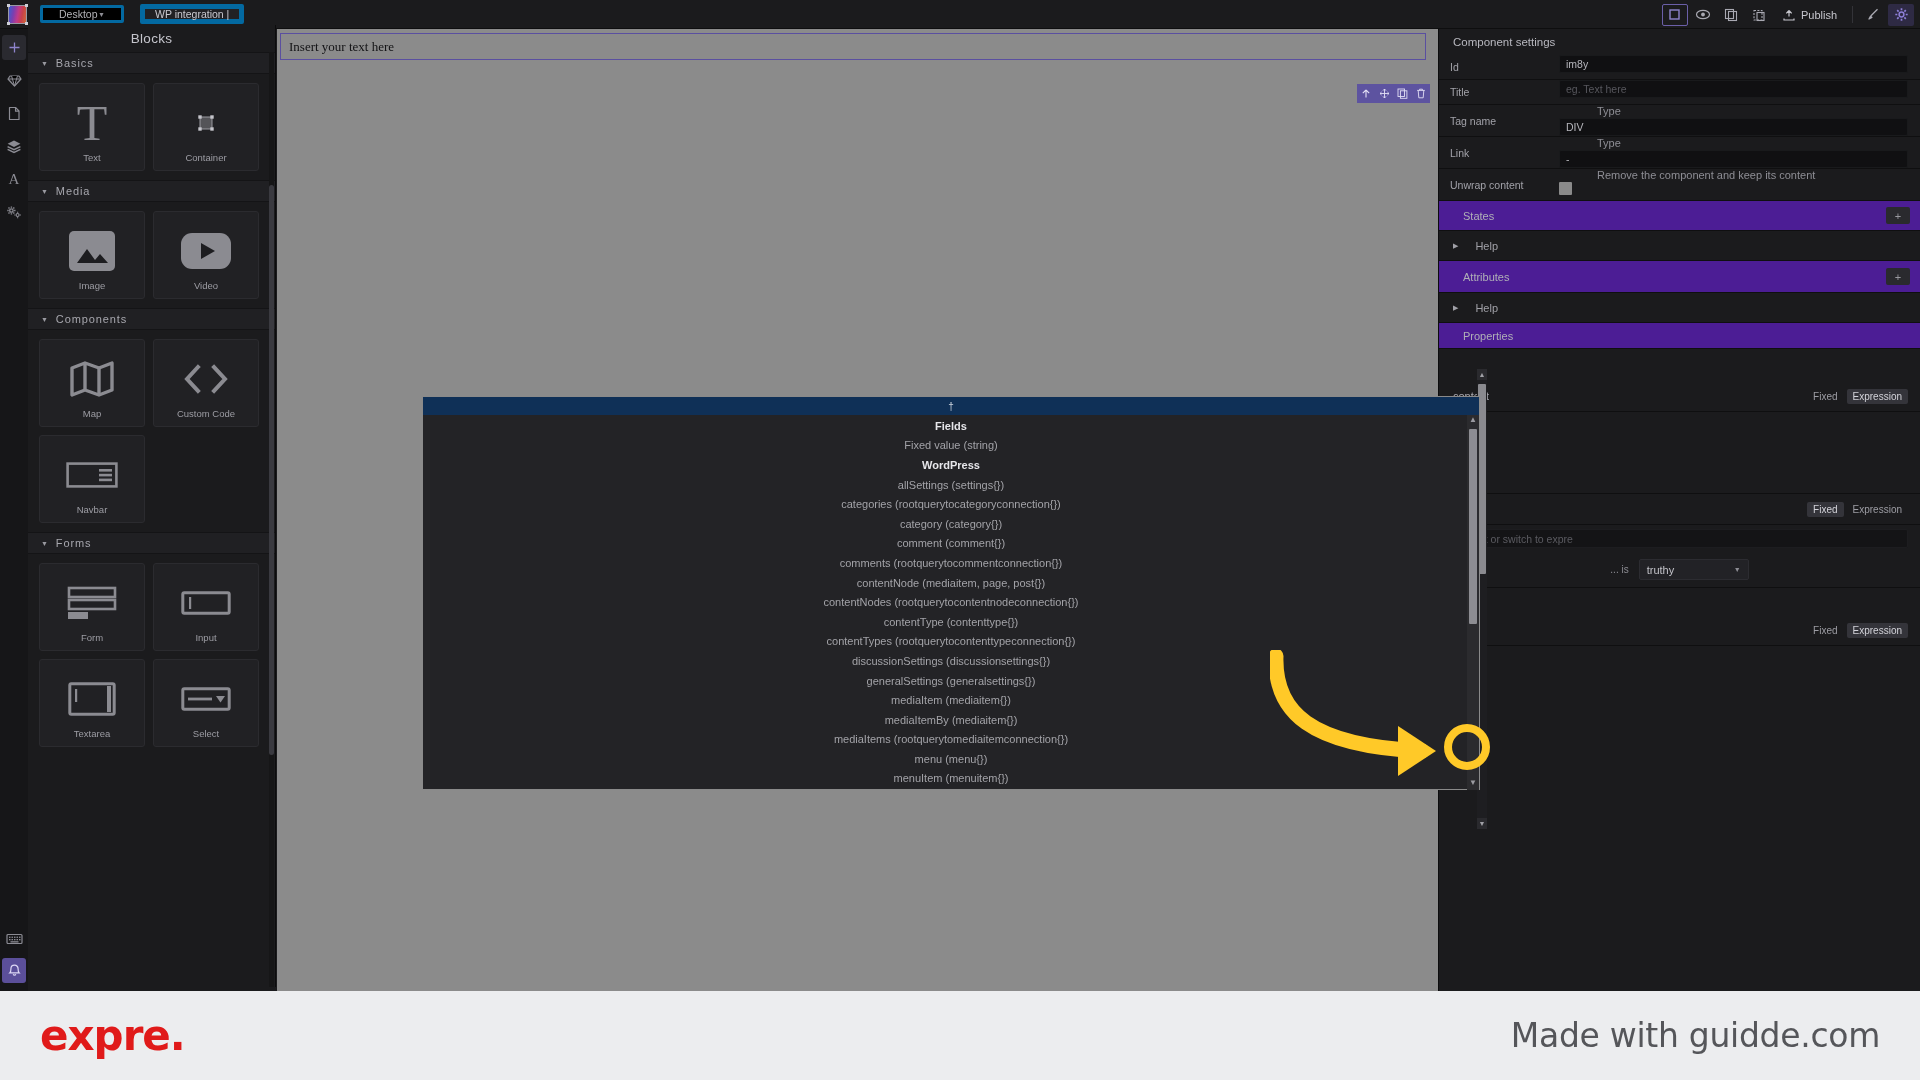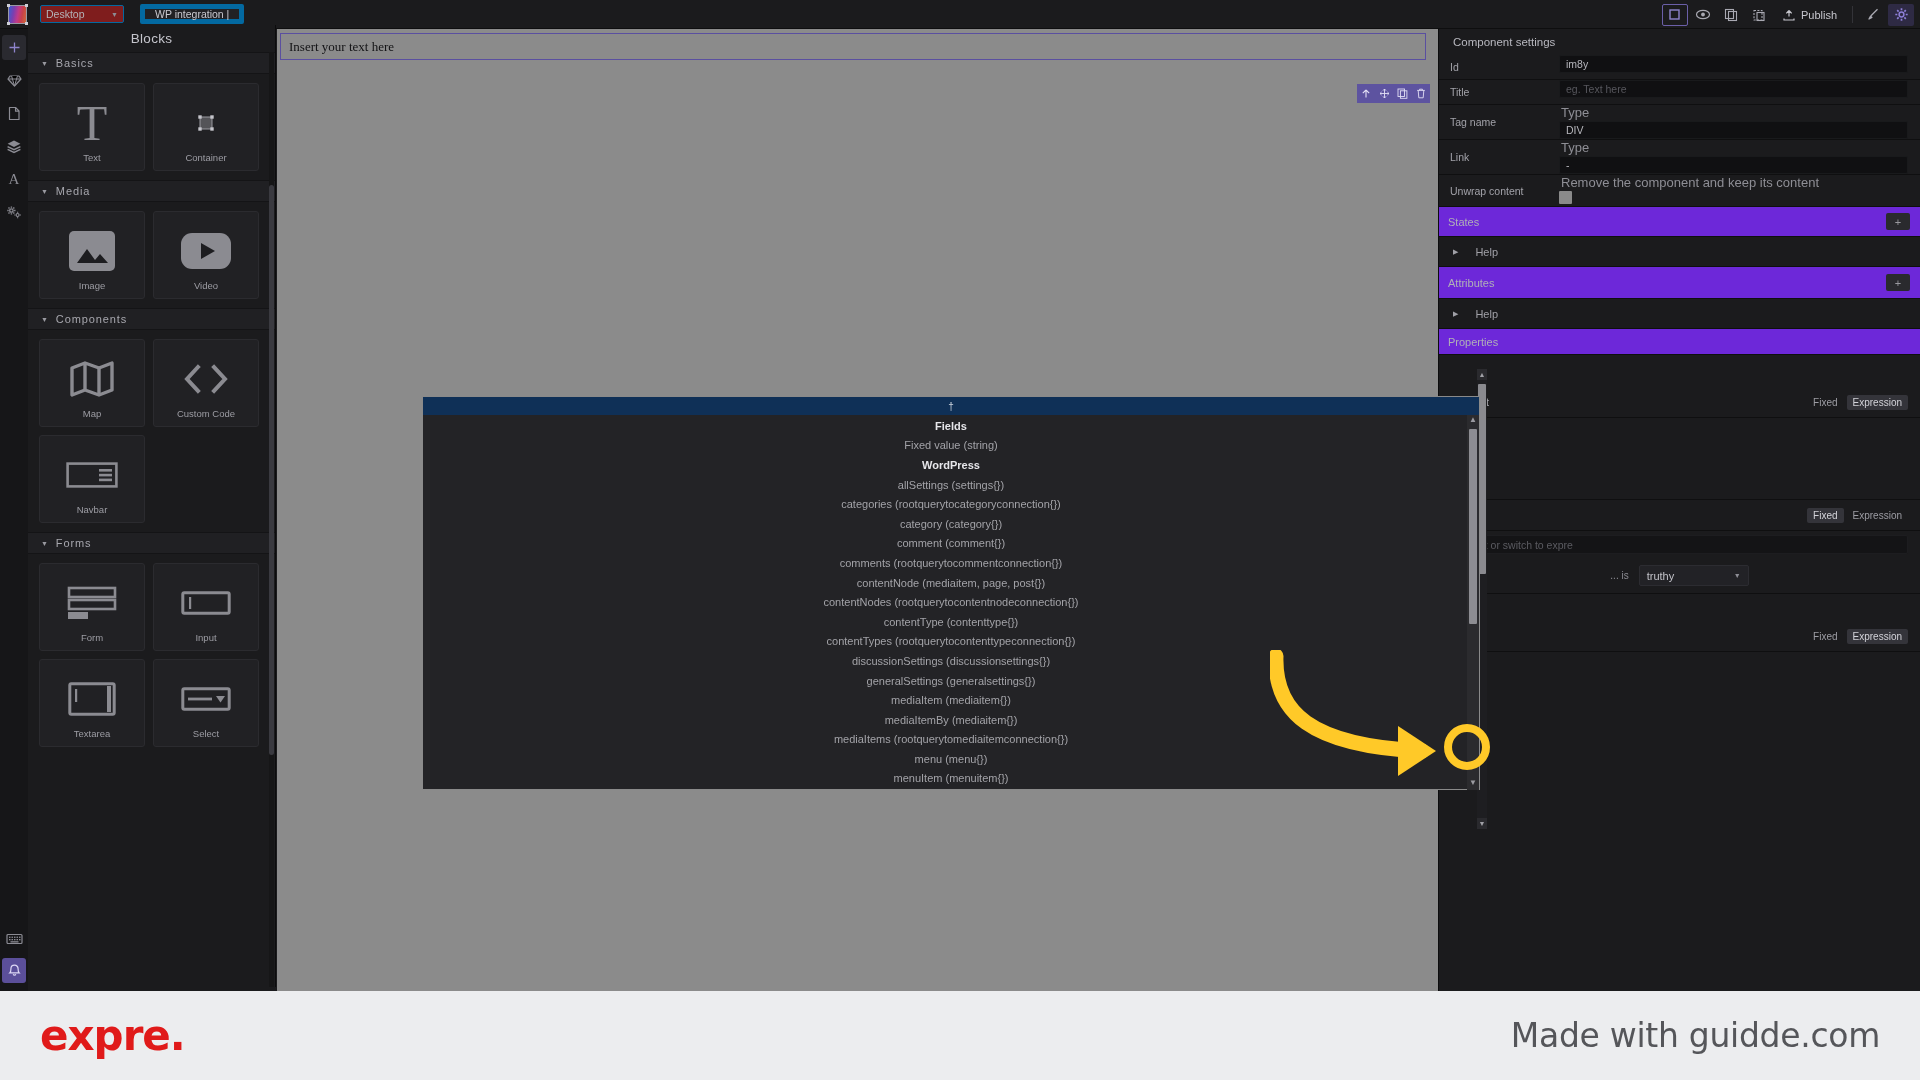--- a/index.html
+++ b/index.html
@@ -24,24 +24,24 @@
   }
   .logo-box i {
     position: absolute; width: 3px; height: 3px; background: #cfcfd8;
   }
   .logo-box i:nth-child(1){left:-2px;top:-2px}
   .logo-box i:nth-child(2){right:-2px;top:-2px}
   .logo-box i:nth-child(3){left:-2px;bottom:-2px}
   .logo-box i:nth-child(4){right:-2px;bottom:-2px}
 
   .device-select {
-    margin-left: 13px; width: 84px; height: 18px; background: #7f1d1d;
-    border: 1px solid #0369a1; border-radius: 2px;
+    margin-left: 13px; width: 84px; height: 18px; background: #000000;
+    border: 3px solid #0369a1; border-radius: 2px;
     display: flex; align-items: center; justify-content: space-between;
-    padding: 0 5px; color: #b3b3b8; font-size: 10.5px;
+    padding: 0 16px; color: #b3b3b8; font-size: 10.5px;
   }
   .caret-dn { font-size: 7px; color: #8d8d95; }
 
   .wp-tab {
     margin-left: 16px; height: 20px; padding: 0 10px;
     border: 5px solid #0369a1; background: #212124; border-radius: 2px;
     display: flex; align-items: center; color: #c9c9d0; font-size: 10.5px;
   }
 
   .top-tools {
@@ -174,26 +174,26 @@
     color: #a2a2a9; font-size: 10.5px;
   }
   .rp-val { flex: 1; padding-right: 12px; display: flex; flex-direction: column;
     justify-content: flex-start; }
   .rp-input {
     height: 18px; background: #101012; border: 1px solid #191a1c; border-radius: 2px;
     display: flex; align-items: center; padding-left: 6px;
     color: #b6b6bc; font-size: 10.5px;
   }
   .rp-input.ph { color: #57575d; }
-  .rp-sublbl { color: #8e8e95; font-size: 13px; padding-left: 2px; margin-bottom: 1px; }
+  .rp-sublbl { color: #8e8e95; font-size: 11px; padding-left: 2px; margin-bottom: 1px; margin-left: 36px; }
   .rp-checkbox { width: 13px; height: 13px; background: #8a8a8a; border-radius: 1px; }
   .rp-sec {
     height: 30px; display: flex; align-items: center; justify-content: space-between;
-    padding: 0 10px 0 9px; color: #b0b0b7; font-size: 11px;
-    border-bottom: 1px solid #0f0f10; background: #6d28d9;
+    padding: 0 10px 0 24px; color: #b0b0b7; font-size: 11px;
+    border-bottom: 1px solid #0f0f10; background: #4c1d95;
   }
   .plus-sq {
     width: 24px; height: 17px; background: #2a2a2e; border-radius: 2px;
     display: flex; align-items: center; justify-content: center;
     color: #9a9aa0; font-size: 11px; cursor: pointer;
   }
   .rp-help {
     height: 30px; display: flex; align-items: center; gap: 17px; padding-left: 14px;
     color: #a0a0a7; font-size: 11px; border-bottom: 1px solid #0f0f10;
   }

